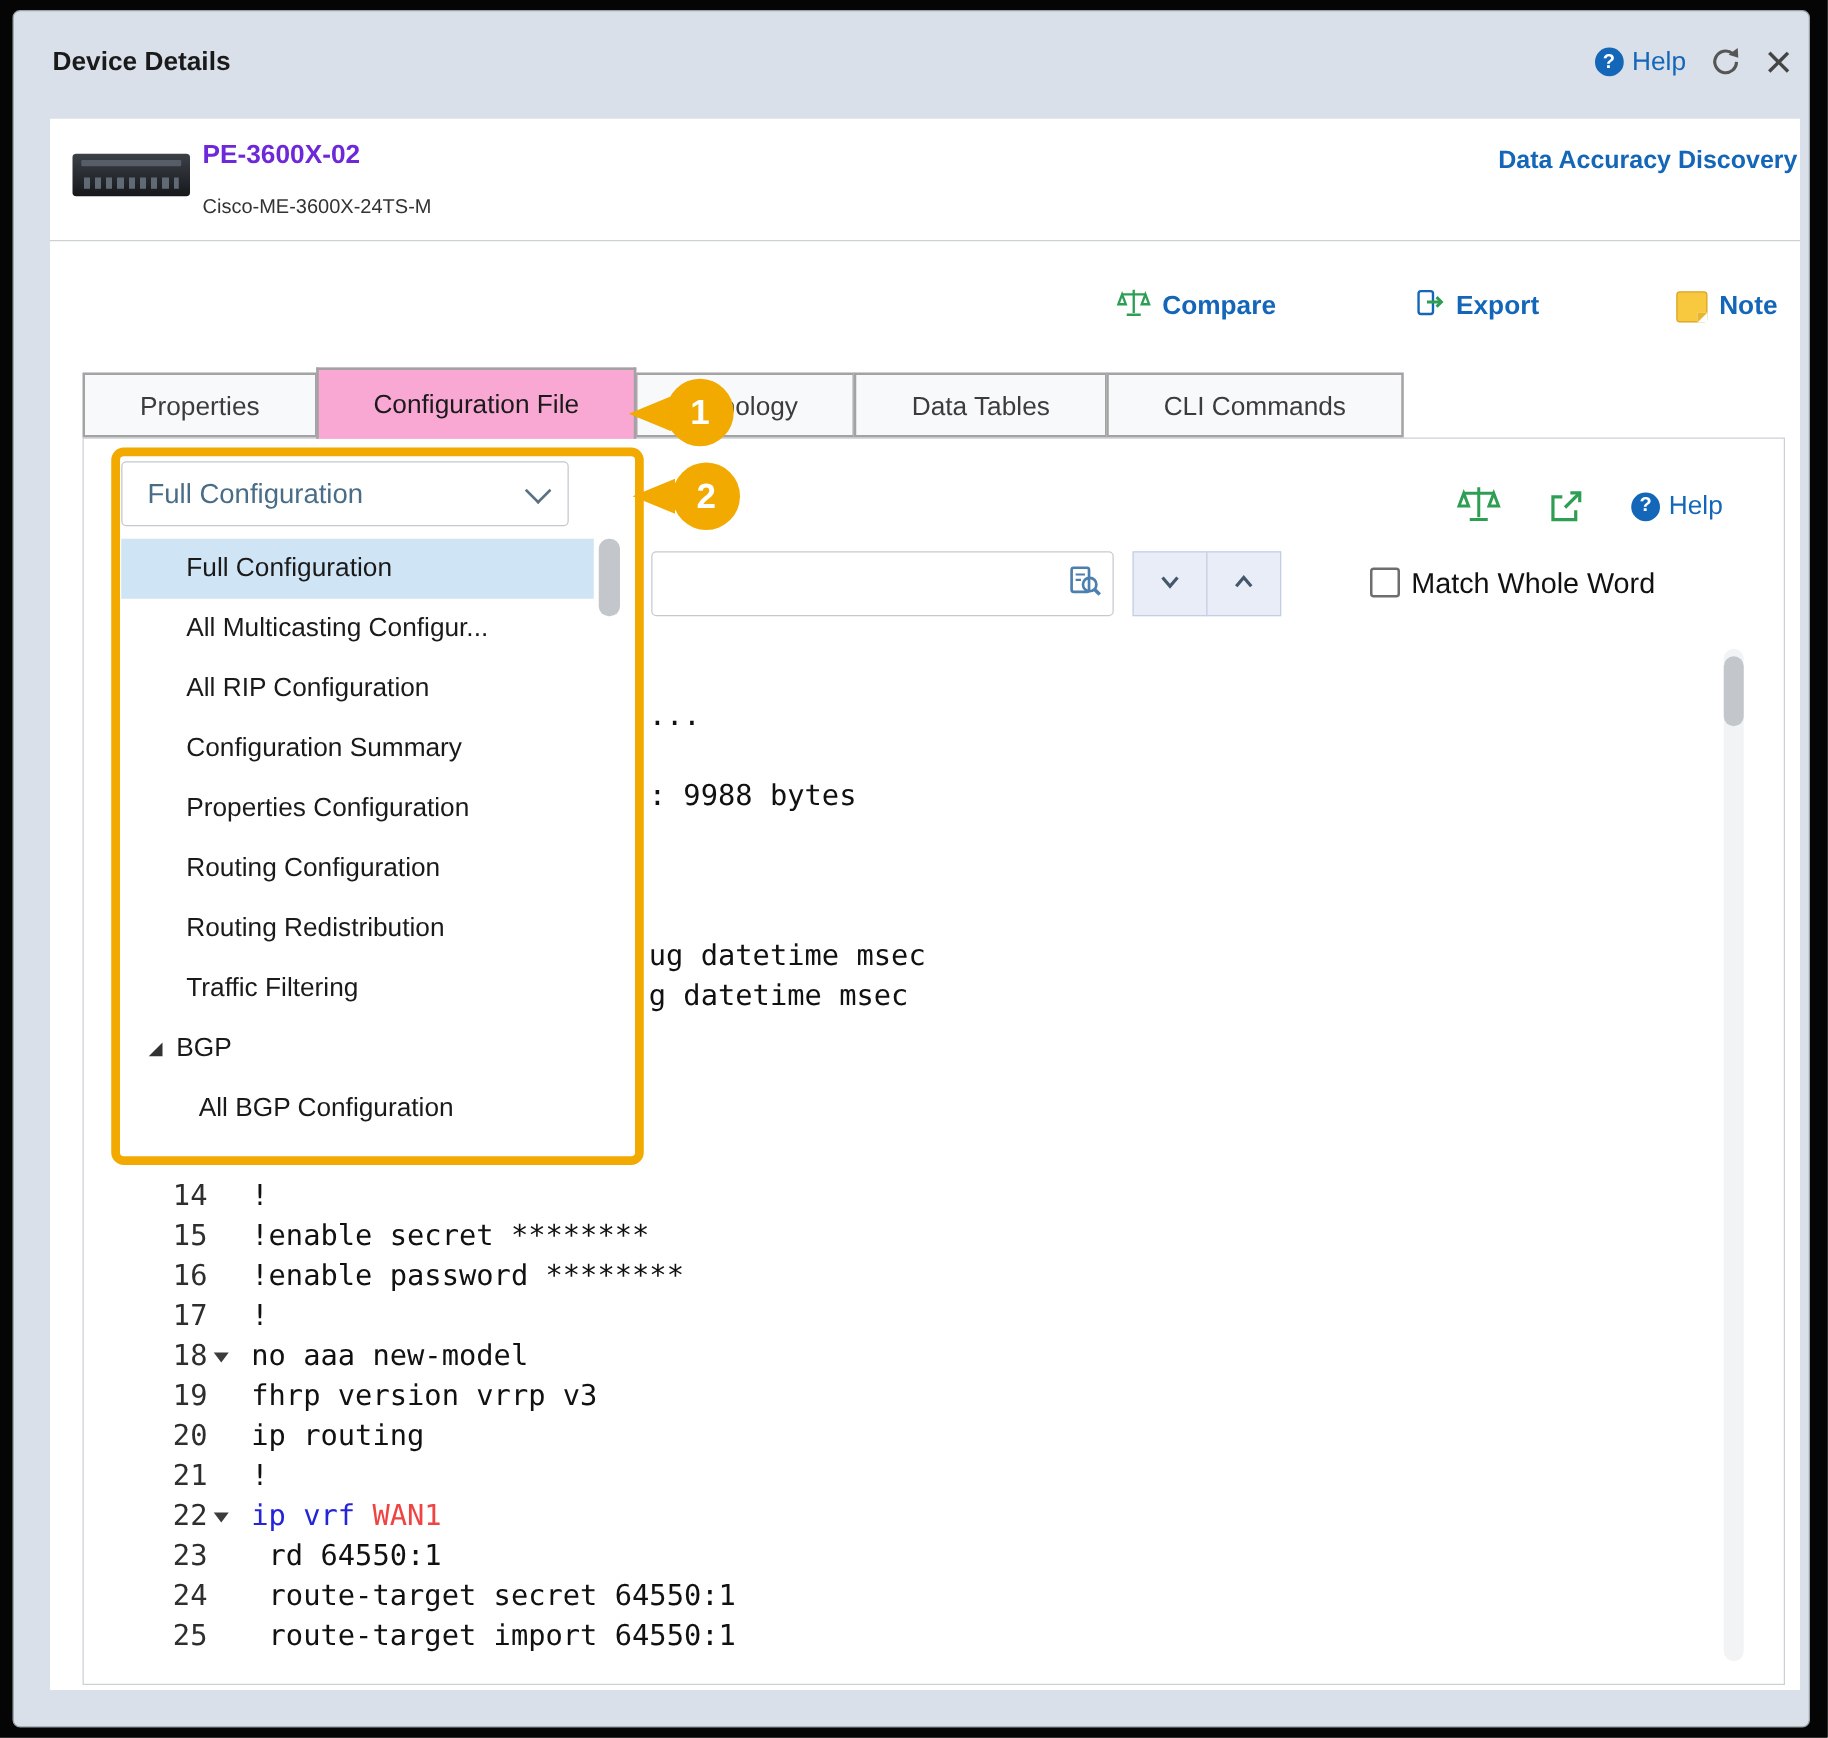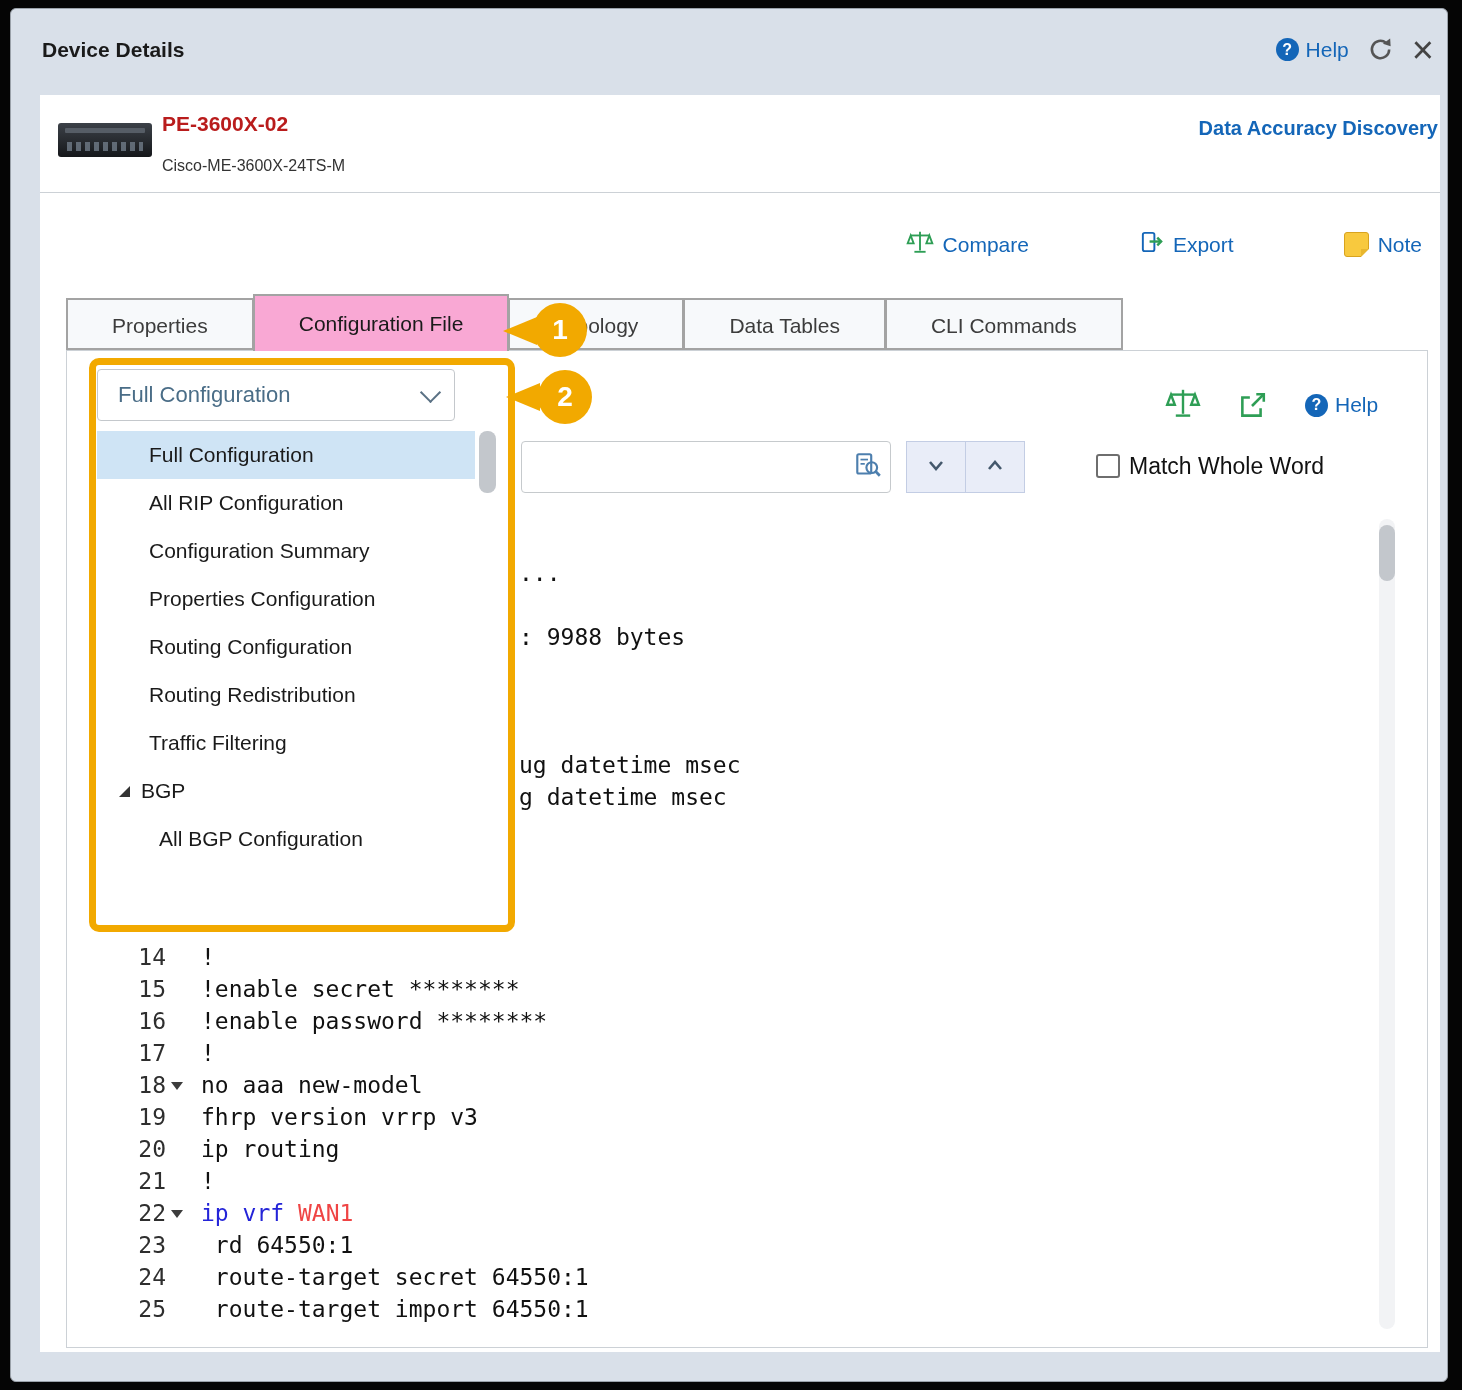--- a/index.html
+++ b/index.html
@@ -18,27 +18,27 @@
   .close-icon{font-size:38px;line-height:26px;color:#444;cursor:pointer;font-weight:400;}
 
   
   .card{position:absolute;left:30px;top:87px;width:1400px;height:1257px;background:#fff;}
 
   .device-thumb{position:absolute;left:18px;top:28px;width:94px;height:34px;border-radius:3px;
                 background:linear-gradient(180deg,#3c4148,#15171a);}
   .device-thumb::before{content:"";position:absolute;left:7px;top:5px;right:7px;height:5px;background:#565d66;border-radius:1px;}
   .device-thumb::after{content:"";position:absolute;left:9px;bottom:6px;right:9px;height:9px;
                 background:repeating-linear-gradient(90deg,#6b7682 0 5px,transparent 5px 9px);opacity:.85;}
-  .device-name{position:absolute;left:122px;top:17px;font-size:21px;font-weight:700;color:#b91c1c;}
+  .device-name{position:absolute;left:122px;top:17px;font-size:21px;font-weight:700;color:#6d28d9;}
   .device-model{position:absolute;left:122px;top:62px;font-size:16px;color:#333;}
   .accuracy-link{position:absolute;right:2px;top:22px;font-size:20px;font-weight:600;color:#1466b8;cursor:pointer;text-decoration:none;}
   .divider{position:absolute;left:0;right:0;top:97px;height:1px;background:#ccd1d6;}
 
   .action-row{position:absolute;top:133px;right:18px;display:flex;gap:110px;align-items:center;}
-  .action{display:flex;align-items:center;gap:9px;color:#1466b8;font-size:21px;font-weight:400;cursor:pointer;}
+  .action{display:flex;align-items:center;gap:9px;color:#1466b8;font-size:21px;font-weight:700;cursor:pointer;}
   .note-glyph{position:relative;width:23px;height:23px;background:#f8c93e;border:1.5px solid #d8a31f;border-radius:3px;}
   .note-glyph::after{content:"";position:absolute;right:-1px;bottom:-1px;width:0;height:0;
                 border-left:8px solid #e8b62e;border-bottom:8px solid #fff;}
 
   
   .tab-bar{position:absolute;left:26px;top:198px;height:57px;display:flex;align-items:flex-end;z-index:5;}
   .tab{height:52px;line-height:52px;padding:0 44px;font-size:21px;color:#3c3c3c;background:#f7f9fb;
        border:2px solid #a3a3a3;box-sizing:border-box;margin-left:-1px;cursor:pointer;white-space:nowrap;}
   .tab:first-child{margin-left:0;}
   .tab.active{height:57px;line-height:55px;background:#f9a8d4;border-bottom:none;margin-bottom:-1px;color:#1a1a1a;z-index:6;}
@@ -215,20 +215,23 @@
         <div class="orange-box"></div>
 
         <div class="select">
           <span>Full Configuration</span>
           <span class="chev"></span>
         </div>
 
         <div class="dd-list" id="dd-list">
             <div class="dd-item selected">
               <span>Full Configuration</span>
+            </div>
+            <div class="dd-item">
+              <span>All Multicasting Configur...</span>
             </div>
             <div class="dd-item">
               <span>All RIP Configuration</span>
             </div>
             <div class="dd-item">
               <span>Configuration Summary</span>
             </div>
             <div class="dd-item">
               <span>Properties Configuration</span>
             </div>

